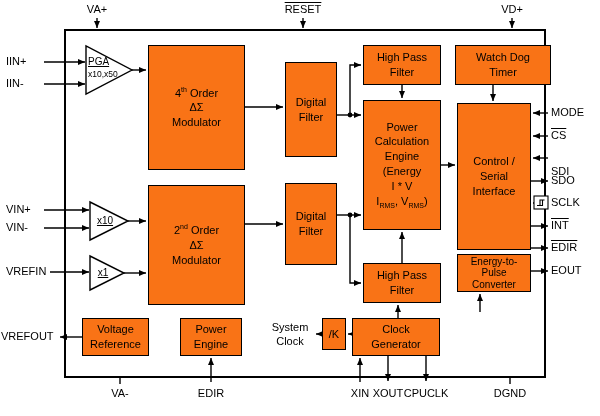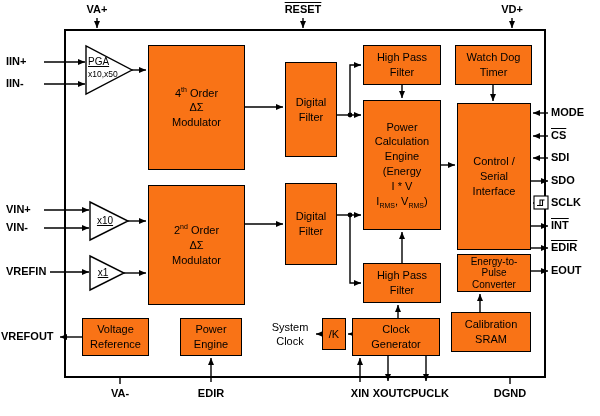--- a/index.html
+++ b/index.html
@@ -3,21 +3,21 @@
 <meta charset="utf-8">
 <style>
   * { margin:0; padding:0; box-sizing:border-box; }
   body { font-family:"Liberation Sans", sans-serif; background:#fff; }
   .stage { position:relative; width:600px; height:416px; background:#fff; overflow:hidden; color:#000; }
   svg.wires { position:absolute; left:0; top:0; z-index:1; }
   .blk { position:absolute; z-index:2; border:1.6px solid #000; background:#f97316;
          display:flex; flex-direction:column; align-items:center; justify-content:center;
          text-align:center; font-size:11px; line-height:1.35; }
   .txt { position:absolute; z-index:2; font-size:11px; line-height:1.25; }
-  .pin { position:absolute; z-index:3; font-size:11px; white-space:nowrap;font-weight:bold; }
+  .pin { position:absolute; z-index:3; font-size:11px; white-space:nowrap; }
   .c { text-align:center; }
   .ovl { text-decoration:overline; }
   sup { font-size:7px; } sub { font-size:7px; }
   .small { font-size:10px;text-decoration:underline; }
 </style>
 </head>
 <body>
 
 <div class="stage">
 
@@ -104,21 +104,21 @@
 
   <div class="pin" style="left:6px;top:55px">IIN+</div>
   <div class="pin" style="left:6px;top:77px">IIN-</div>
   <div class="pin" style="left:6px;top:203px">VIN+</div>
   <div class="pin" style="left:6px;top:221px">VIN-</div>
   <div class="pin" style="left:6px;top:265px">VREFIN</div>
   <div class="pin" style="left:1px;top:330px">VREFOUT</div>
 
   <div class="pin" style="left:551px;top:106px">MODE</div>
   <div class="pin ovl" style="left:551px;top:129px">CS</div>
-  <div class="pin" style="left:551px;top:151px">SDI</div>
+  <div class="pin" style="left:551px;top:165px">SDI</div>
   <div class="pin" style="left:551px;top:174px">SDO</div>
   <div class="pin" style="left:551px;top:196px">SCLK</div>
   <div class="pin ovl" style="left:551px;top:219px">INT</div>
   <div class="pin ovl" style="left:551px;top:241px">EDIR</div>
   <div class="pin" style="left:551px;top:264px">EOUT</div>
 
   <div class="pin c" style="left:102px;top:387px;width:36px">VA-</div>
   <div class="pin c" style="left:189px;top:387px;width:44px">EDIR</div>
   <div class="pin c" style="left:342px;top:387px;width:36px">XIN</div>
   <div class="pin c" style="left:370px;top:387px;width:36px">XOUT</div>
@@ -157,21 +157,21 @@
   <div class="blk" style="left:363px;top:45px;width:78px;height:40px">
     <span>High Pass</span>
     <span>Filter</span>
   </div>
 
   <div class="blk" style="left:363px;top:263px;width:78px;height:40px">
     <span>High Pass</span>
     <span>Filter</span>
   </div>
 
-  <div class="blk" style="left:455px;top:45px;width:77px;height:40px">
+  <div class="blk" style="left:455px;top:45px;width:96px;height:40px">
     <span>Watch Dog</span>
     <span>Timer</span>
   </div>
 
   <div class="blk" style="left:363px;top:100px;width:78px;height:130px">
     <span>Power</span>
     <span>Calculation</span>
     <span>Engine</span>
     <span>(Energy</span>
     <span>I * V</span>
@@ -207,18 +207,14 @@
 
   <div class="blk" style="left:322px;top:318px;width:24px;height:32px">
     <span>/K</span>
   </div>
 
   <div class="blk" style="left:352px;top:318px;width:88px;height:38px">
     <span>Clock</span>
     <span>Generator</span>
   </div>
 
-  <div class="blk" style="left:451px;top:312px;width:80px;height:40px">
-    <span>Calibration</span>
-    <span>SRAM</span>
-  </div>
 
 </div>
 
 </body></html>

